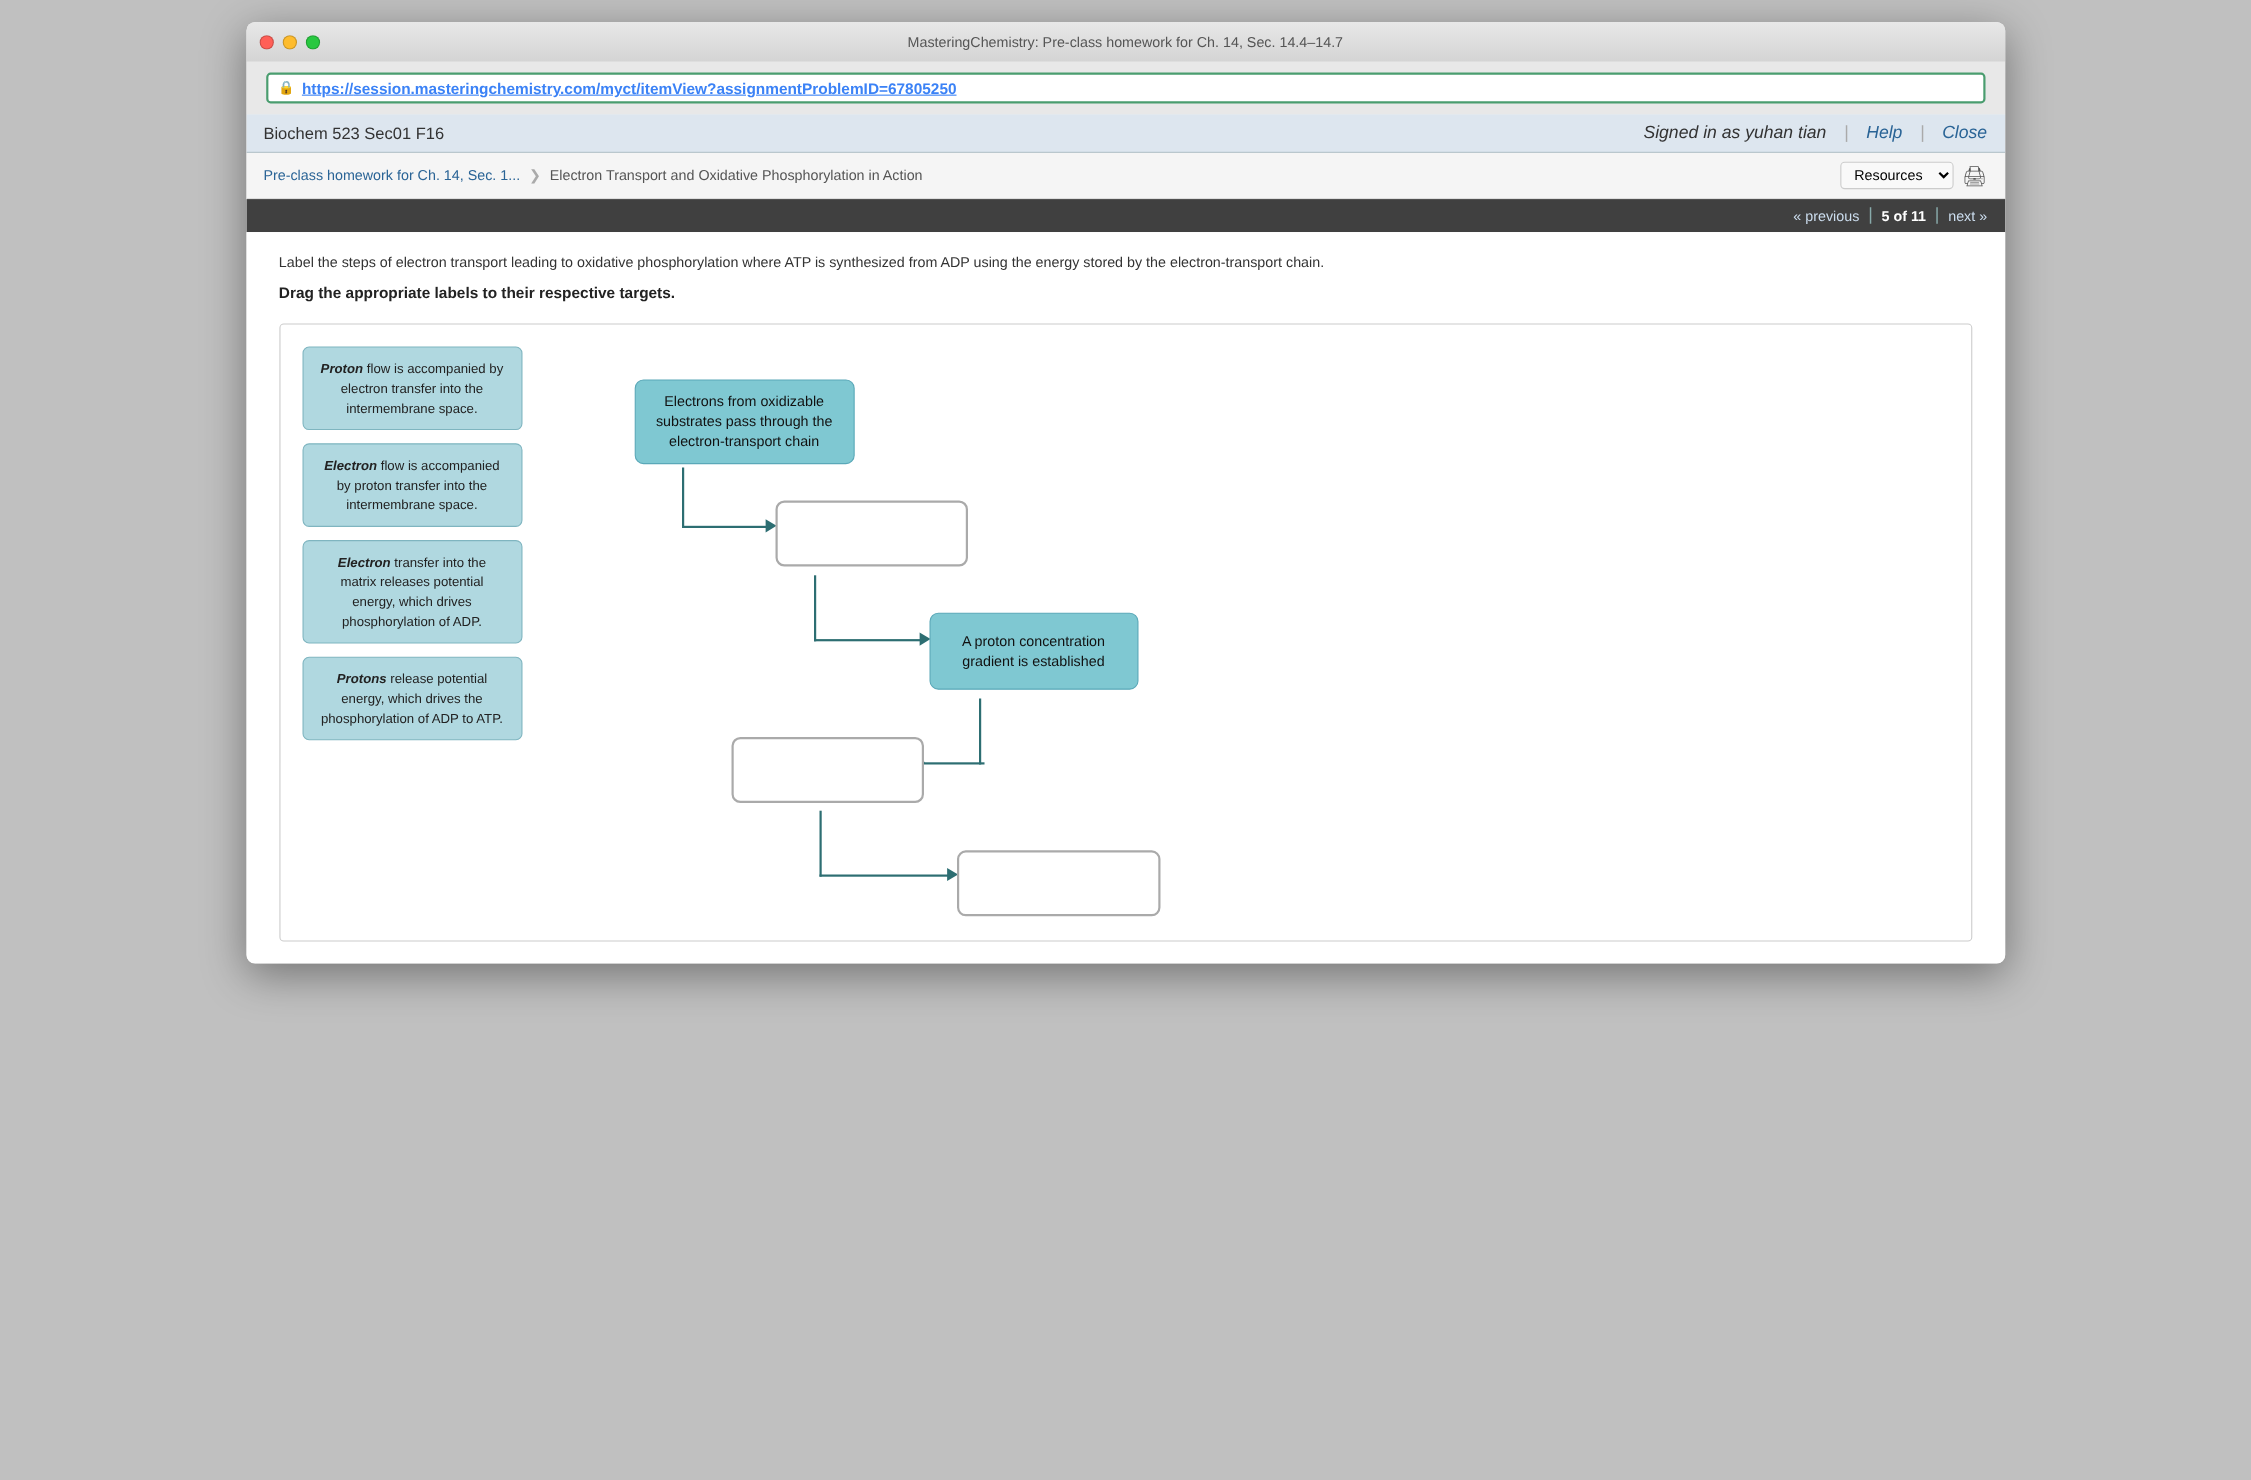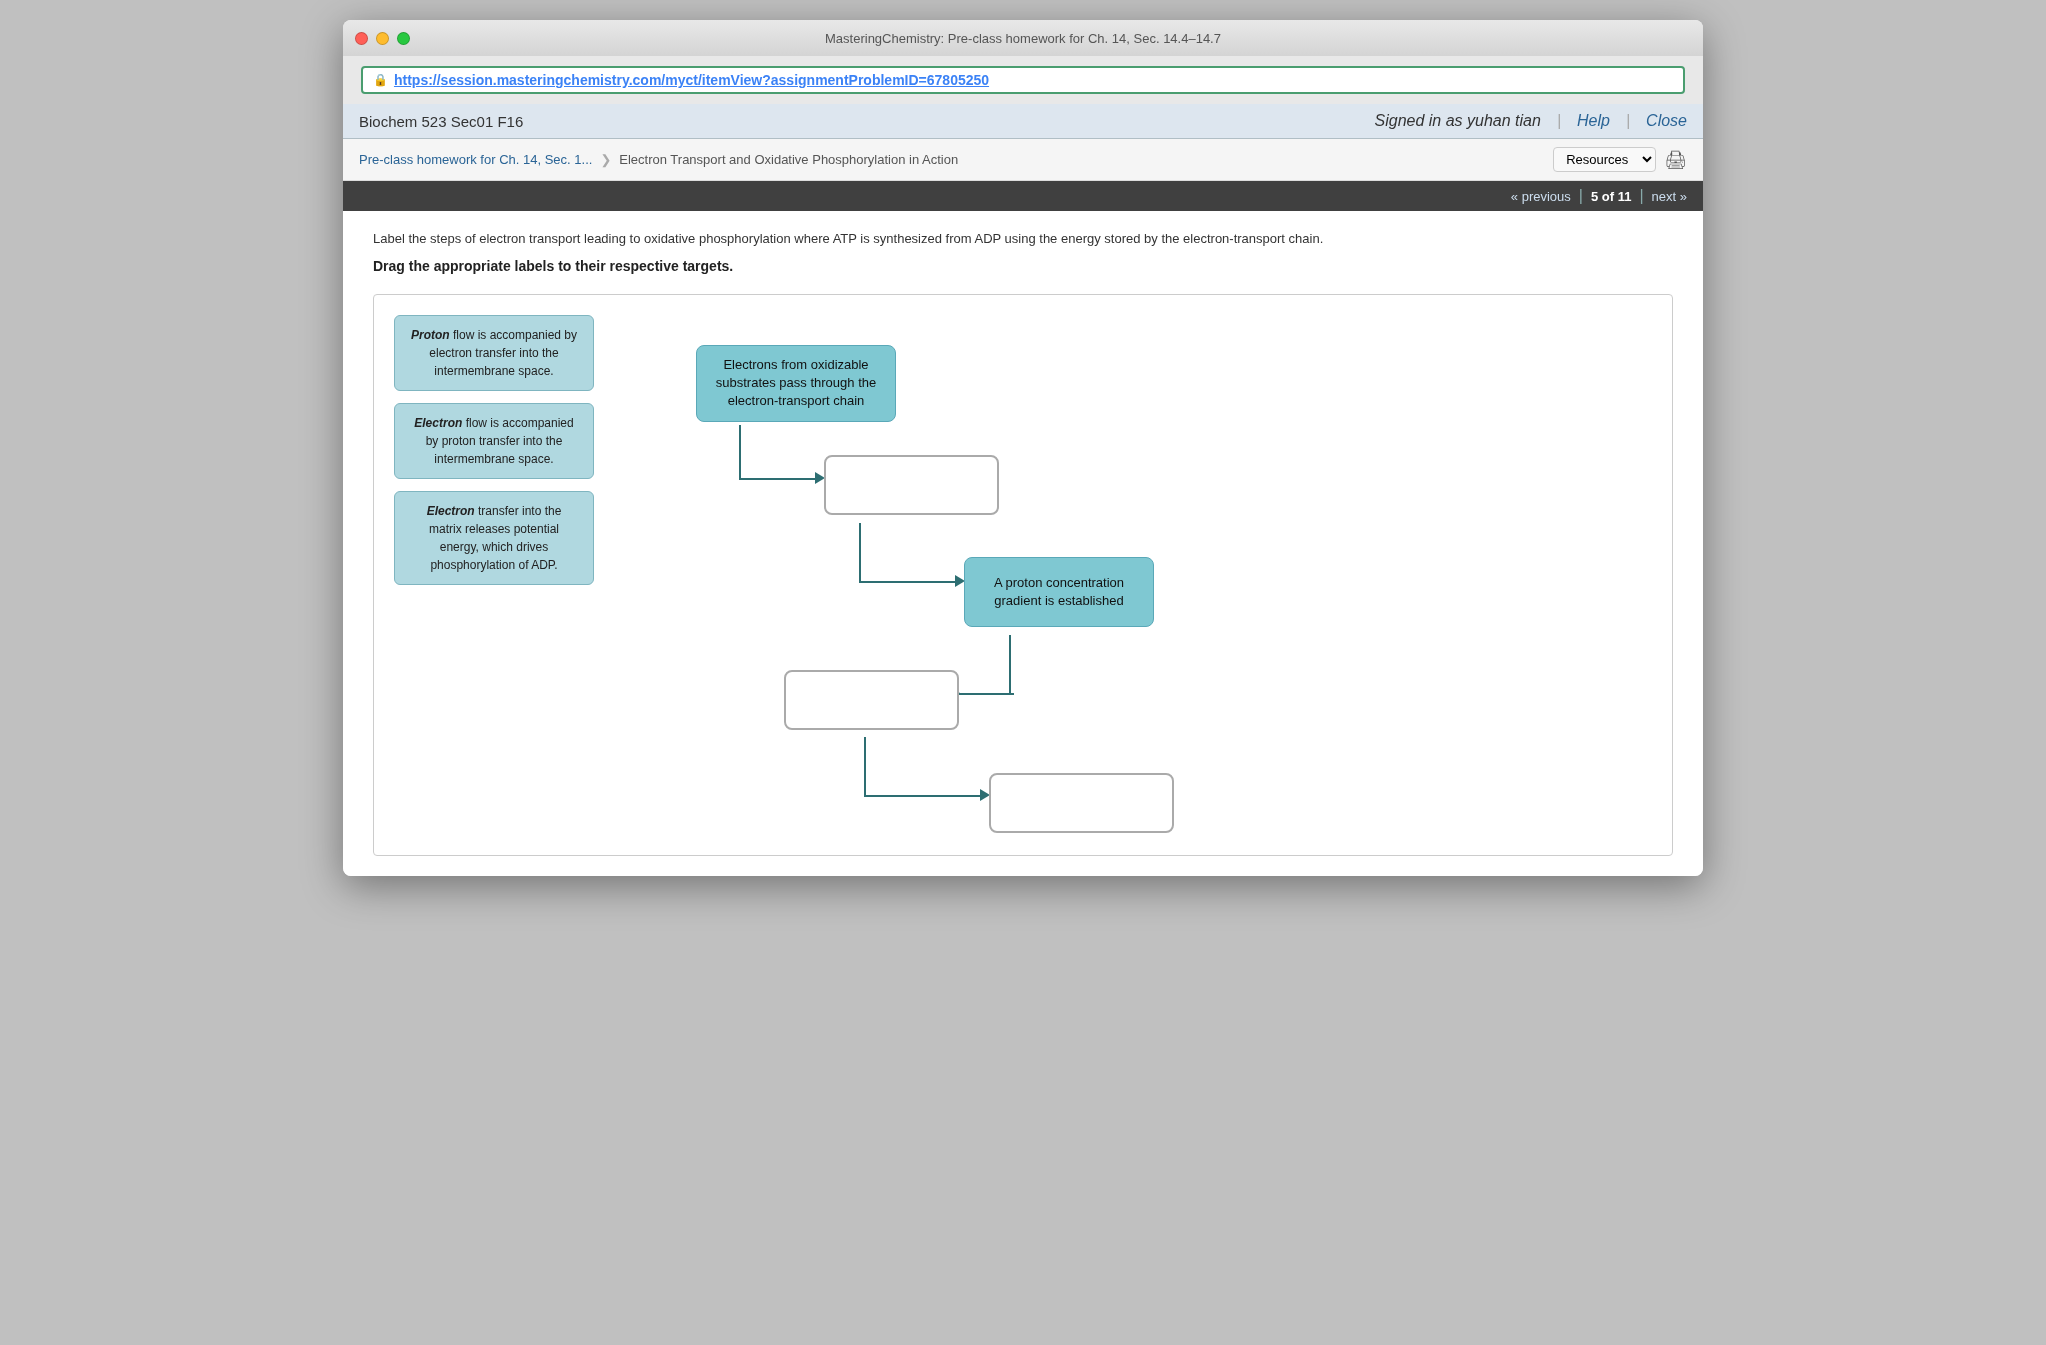--- a/index.html
+++ b/index.html
@@ -6,21 +6,21 @@
     body {
       font-family: -apple-system, BlinkMacSystemFont, "Helvetica Neue", Arial, sans-serif;
       background: #c0c0c0;
       display: flex;
       justify-content: center;
       align-items: flex-start;
       padding: 20px;
       min-height: 100vh;
     }
     .window {
-      width: 1360px;
+      width: 1599px;
       background: #f0f0f0;
       border-radius: 8px;
       box-shadow: 0 10px 40px rgba(0,0,0,0.4);
       overflow: hidden;
     }
     
     .title-bar {
       background: linear-gradient(to bottom, #e8e8e8, #d4d4d4);
       height: 36px;
       display: flex;
@@ -304,20 +304,23 @@
       <div class="label-sidebar">
         <div class="drag-label">
           <em>Proton</em> <span> flow is accompanied by electron transfer into the intermembrane space.</span>
         </div>
         <div class="drag-label">
           <em>Electron</em> <span> flow is accompanied by proton transfer into the intermembrane space.</span>
         </div>
         <div class="drag-label">
           <em>Electron</em> <span> transfer into the matrix releases potential energy, which drives phosphorylation of ADP.</span>
         </div>
+        <div class="drag-label">
+          <em>Protons</em> <span> release potential energy, which drives the phosphorylation of ADP to ATP.</span>
+        </div>
       </div>
 
       <div class="flow-diagram">
 
         <div class="flow-box filled" style="top: 30px; left: 72px; width: 200px; min-height: 70px;">
           <span>Electrons from oxidizable substrates pass through the electron-transport chain</span>
         </div>
 
         <div style="position:absolute; top:110px; left:115px; width:2px; height:55px; background:#2d6e72;"></div>
 

